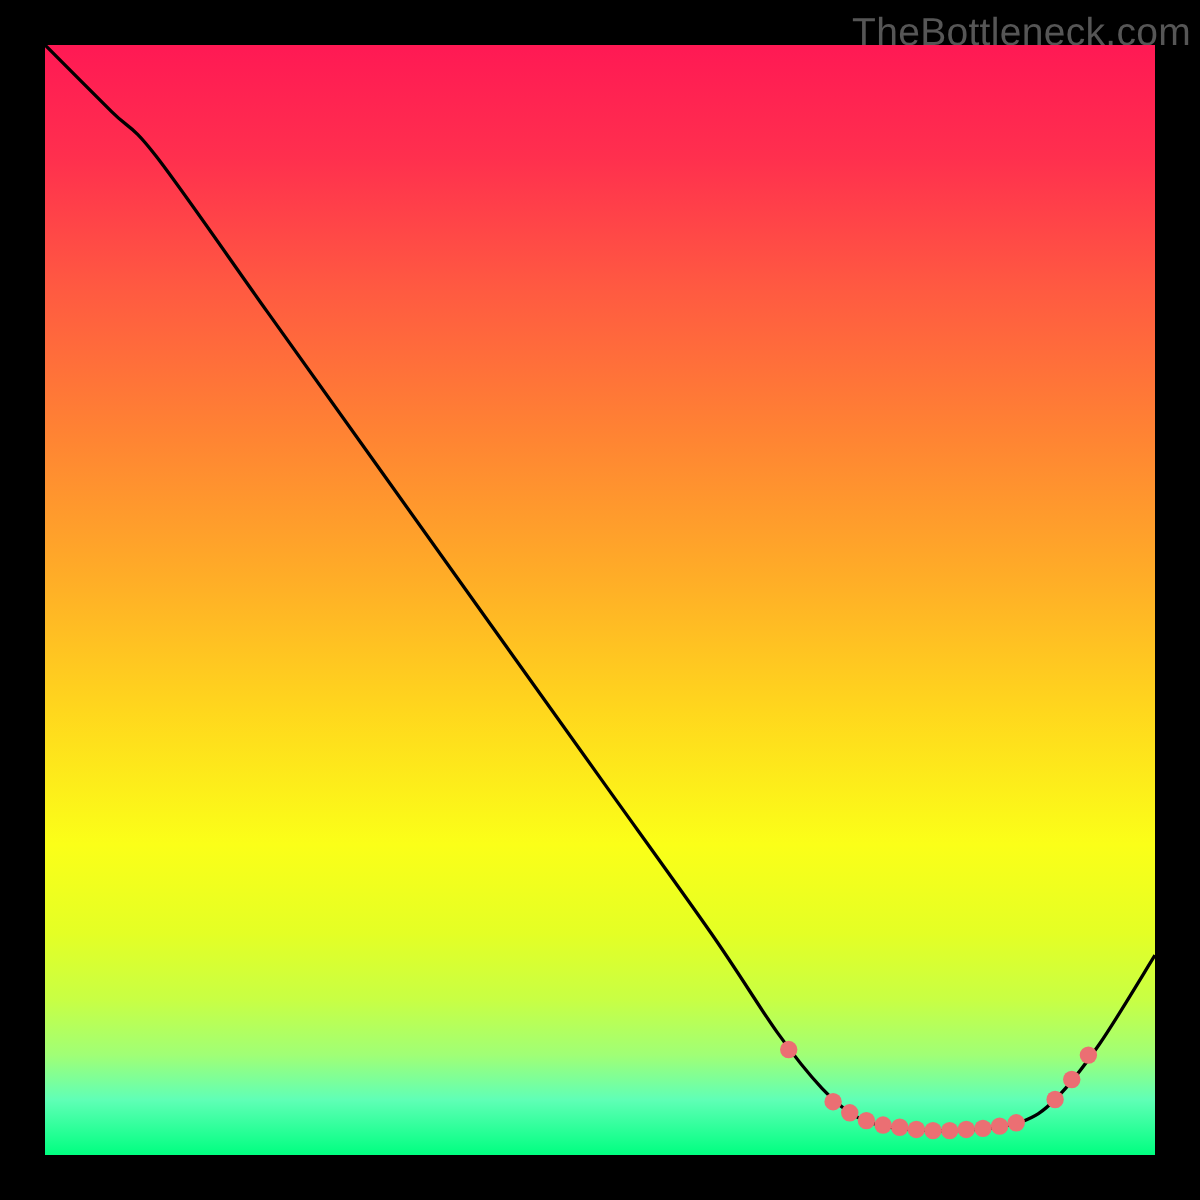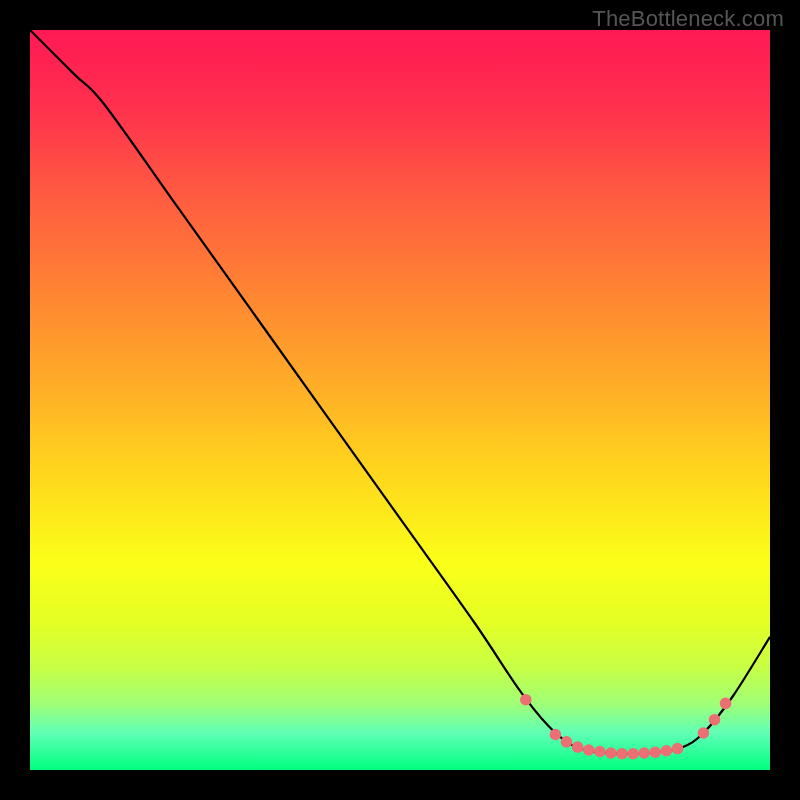--- a/index.html
+++ b/index.html
@@ -25,23 +25,23 @@
     width: 740px;
     height: 740px;
     overflow: hidden;
   }
   .plot svg {
     display: block;
   }
   .watermark {
     position: absolute;
     top: 6px;
-    right: 16px;
+    right: 6px;
     font-family: Arial, Helvetica, sans-serif;
-    font-size: 22px;
+    font-size: 26px;
     color: #565656;
     letter-spacing: 0.2px;
   }
 </style>
 </head>
 <body>
 <div class="frame">
   <div class="watermark">TheBottleneck.com</div>
 
   <div class="plot">

